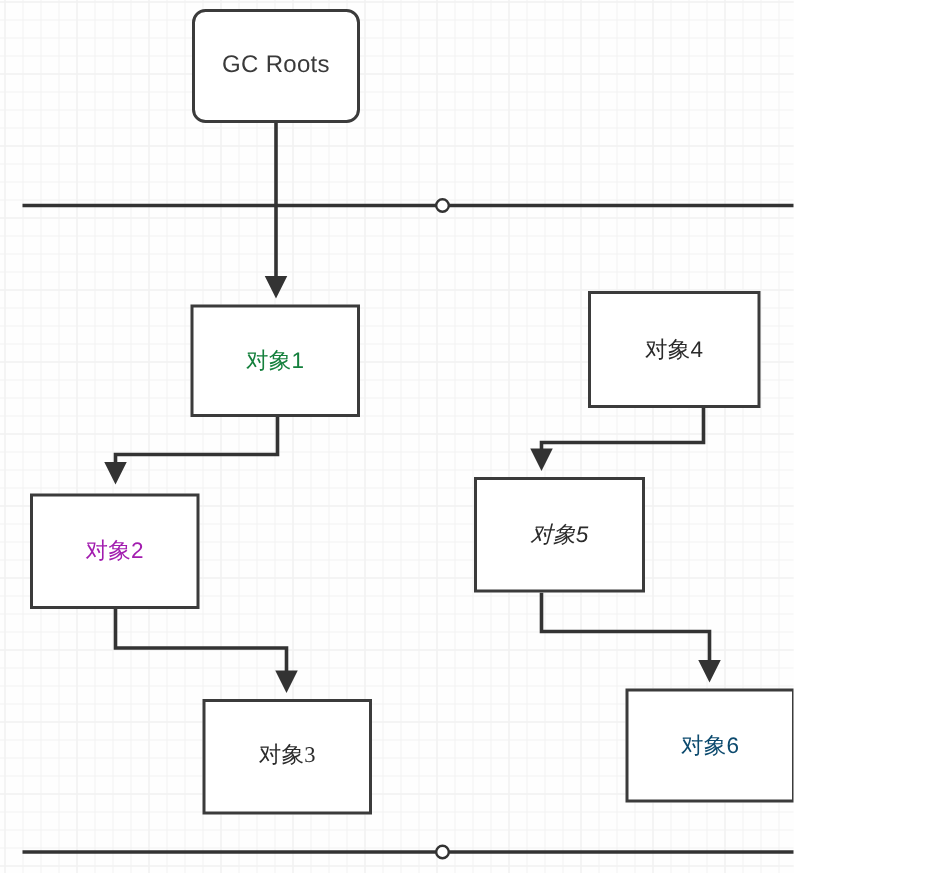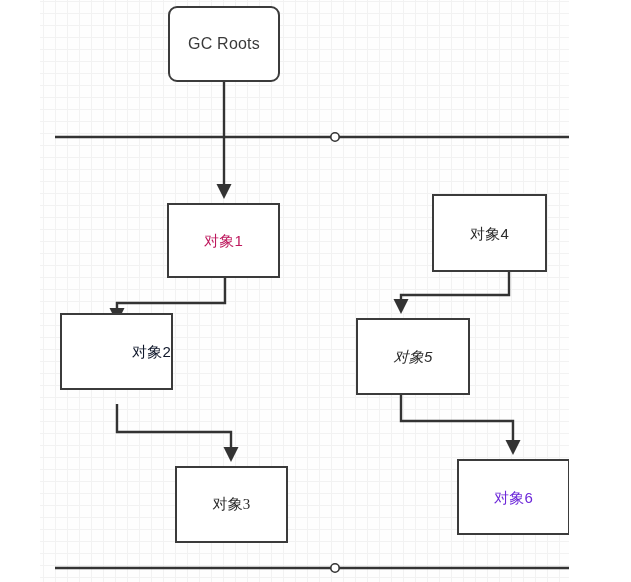--- a/index.html
+++ b/index.html
@@ -21,21 +21,20 @@
       linear-gradient(to right, #f2f2f2 1px, transparent 1px),
       linear-gradient(to bottom, #f2f2f2 1px, transparent 1px),
       linear-gradient(to right, #ebebeb 1px, transparent 1px),
       linear-gradient(to bottom, #ebebeb 1px, transparent 1px);
     background-size:
       12px 12px,
       12px 12px,
       48px 48px,
       48px 48px;
     background-position: 3px 1px, 3px 1px, 3px 1px, 3px 1px;
-    margin-left: 40px;
   }
   #edge-layer {
     position: absolute;
     left: 0;
     top: 0;
     width: 631px;
     height: 582px;
     pointer-events: none;
   }
   .node {
@@ -100,33 +99,33 @@
           <line x1="15" y1="568" x2="580" y2="568" stroke="#333333" stroke-width="2.4"></line>
           <circle cx="295" cy="568" r="4.2" fill="#ffffff" stroke="#333333" stroke-width="1.6"></circle>
         </g>
       </g>
   </svg>
 
   <div id="nodes-layer">
       <div class="node rounded latin" style="left: 128px; top: 6px; width: 112px; height: 76px; border-color: rgb(59, 59, 59); background: rgb(255, 255, 255); color: rgb(43, 43, 43);">
         <span class="node-label">GC Roots</span>
       </div>
-      <div class="node" style="left: 127px; top: 203px; width: 113px; height: 75px; border-color: rgb(59, 59, 59); background: rgb(255, 255, 255); color: #be185d;">
+      <div class="node" style="left: 127px; top: 203px; width: 113px; height: 75px; border-color: rgb(59, 59, 59); background: rgb(255, 255, 255); color: #15803d;">
         <span class="node-label">对象1</span>
       </div>
-      <div class="node" style="left: 20px; top: 313px; width: 113px; height: 77px; border-color: rgb(59, 59, 59); background: rgb(255, 255, 255); color: #0f172a; justify-content: flex-end;">
+      <div class="node" style="left: 20px; top: 329px; width: 113px; height: 77px; border-color: rgb(59, 59, 59); background: rgb(255, 255, 255); color: #a21caf;">
         <span class="node-label">对象2</span>
       </div>
       <div class="node" style="left: 135px; top: 466px; width: 113px; height: 77px; border-color: rgb(59, 59, 59); background: rgb(255, 255, 255); color: rgb(43, 43, 43); font-family: Liberation Serif, serif;">
         <span class="node-label">对象3</span>
       </div>
       <div class="node" style="left: 392px; top: 194px; width: 115px; height: 78px; border-color: rgb(59, 59, 59); background: rgb(255, 255, 255); color: rgb(43, 43, 43);">
         <span class="node-label">对象4</span>
       </div>
       <div class="node" style="left: 316px; top: 318px; width: 114px; height: 77px; border-color: rgb(59, 59, 59); background: rgb(255, 255, 255); color: rgb(43, 43, 43); font-style: italic;">
         <span class="node-label">对象5</span>
       </div>
-      <div class="node" style="left: 417px; top: 459px; width: 113px; height: 76px; border-color: rgb(59, 59, 59); background: rgb(255, 255, 255); color: #6d28d9;">
+      <div class="node" style="left: 417px; top: 459px; width: 113px; height: 76px; border-color: rgb(59, 59, 59); background: rgb(255, 255, 255); color: #0c4a6e;">
         <span class="node-label">对象6</span>
       </div>
     </div>
 
 </div>
 
 </body></html>

